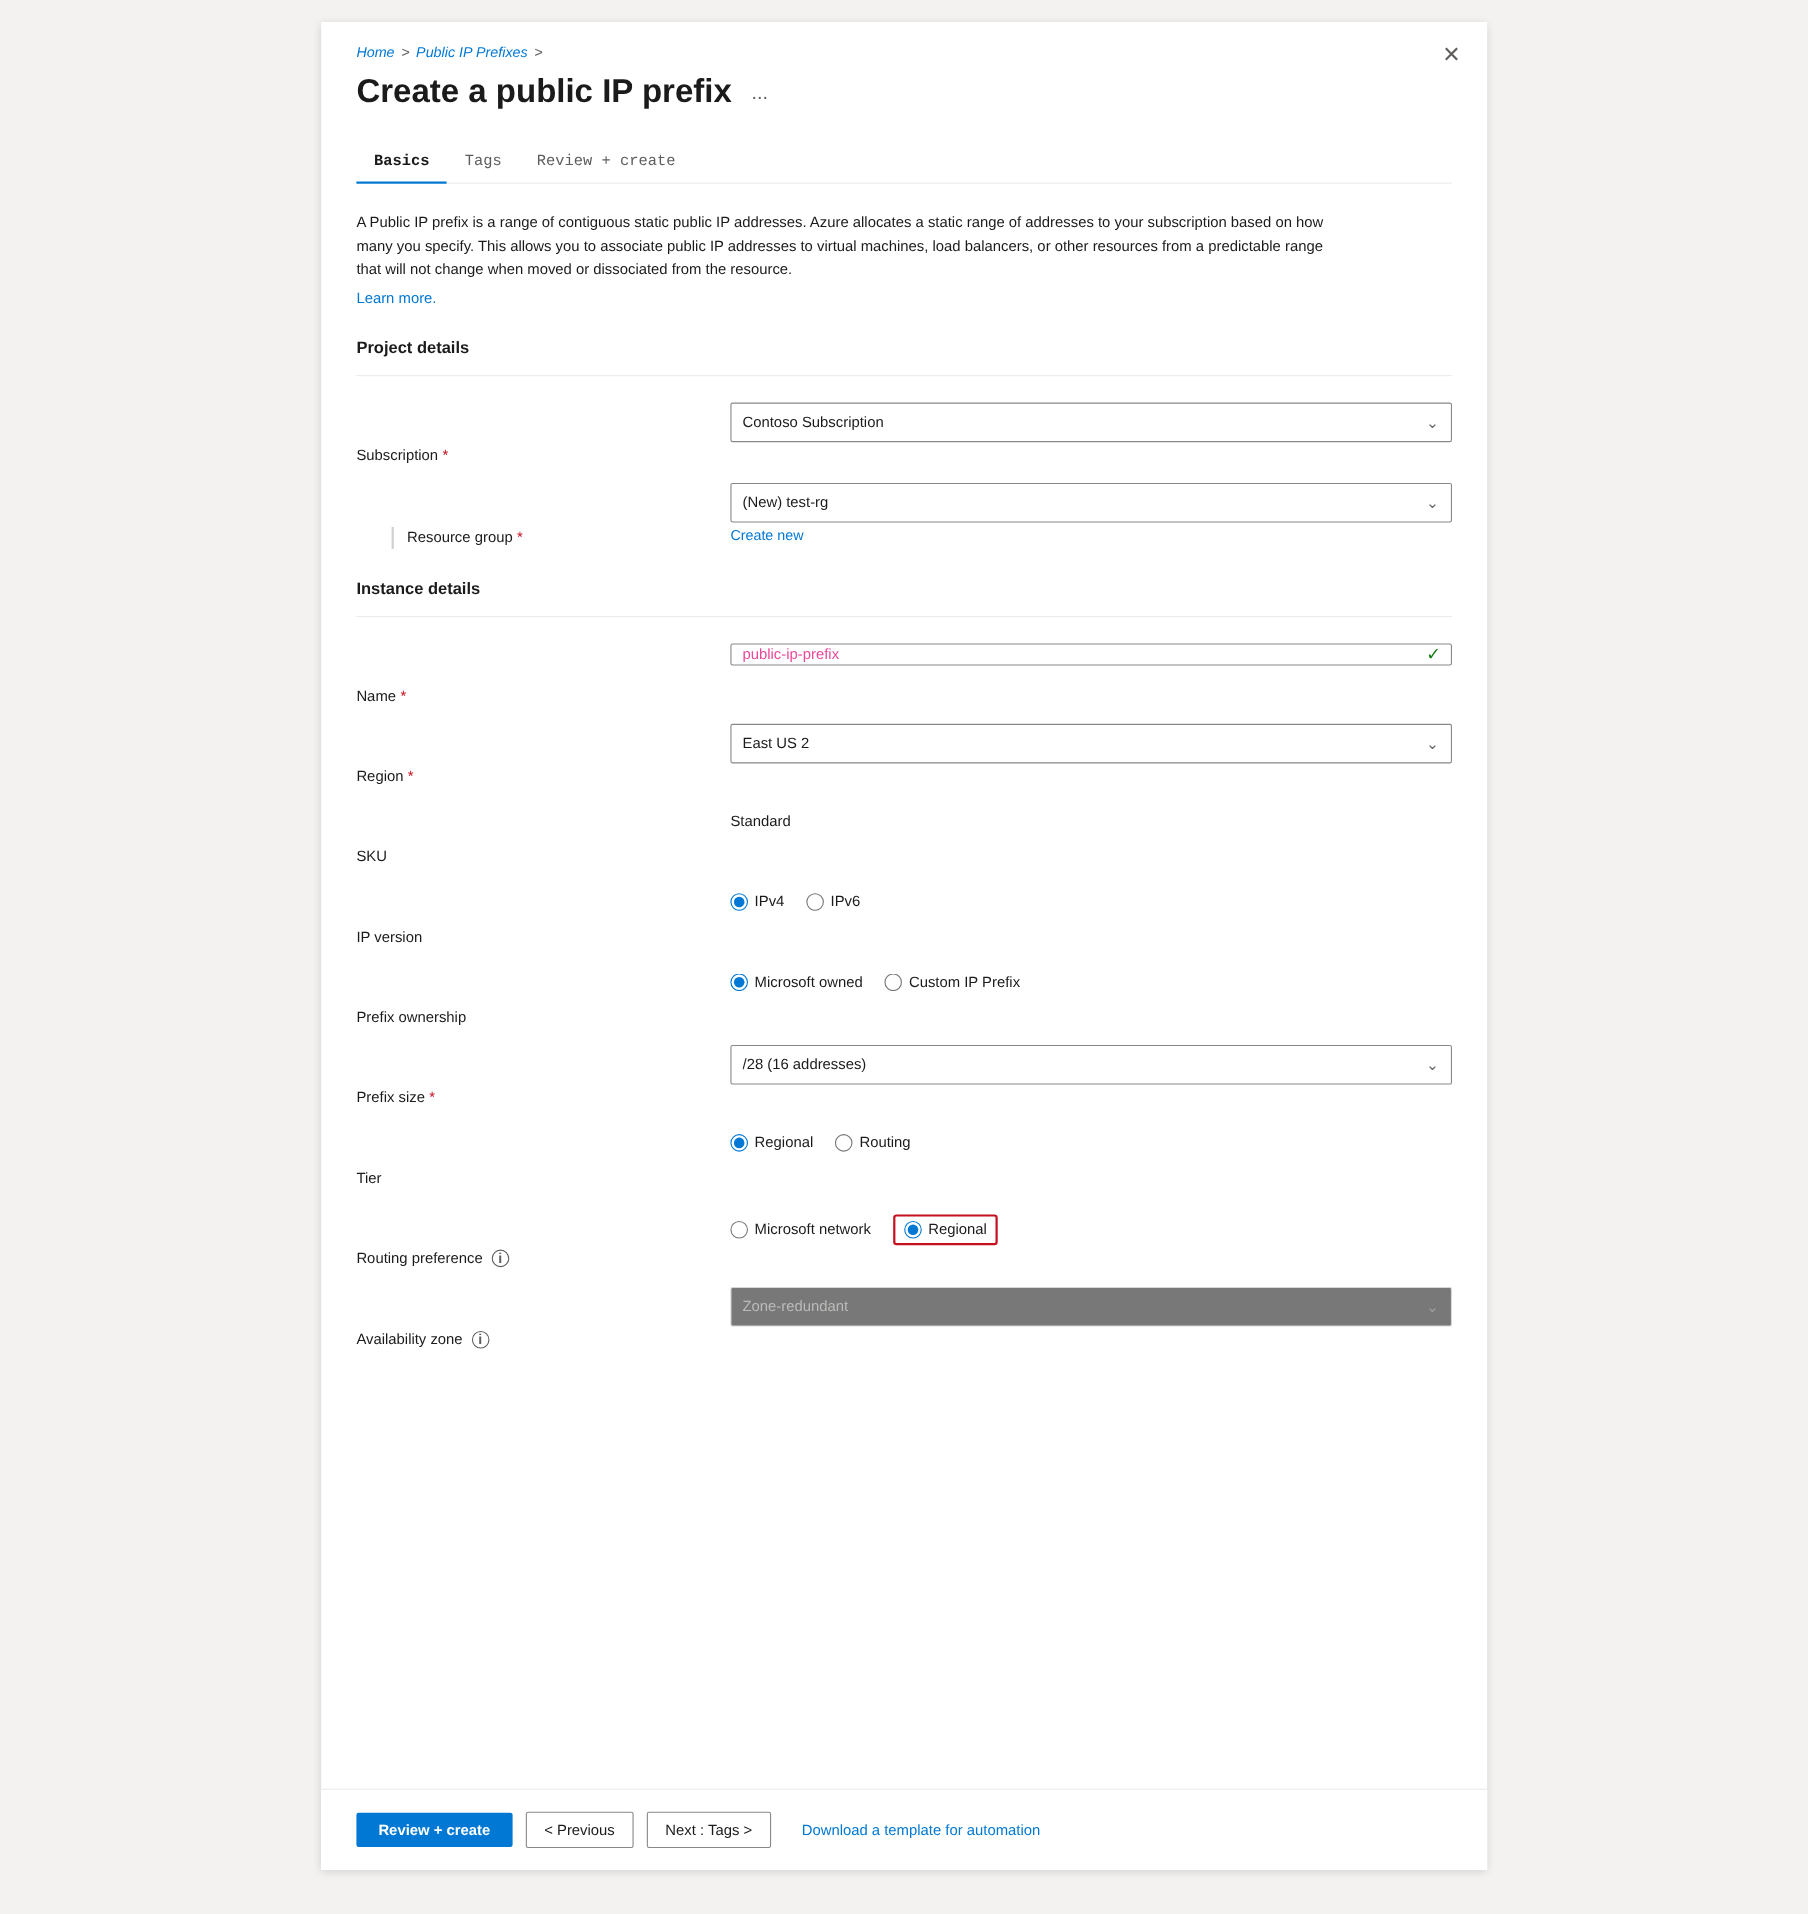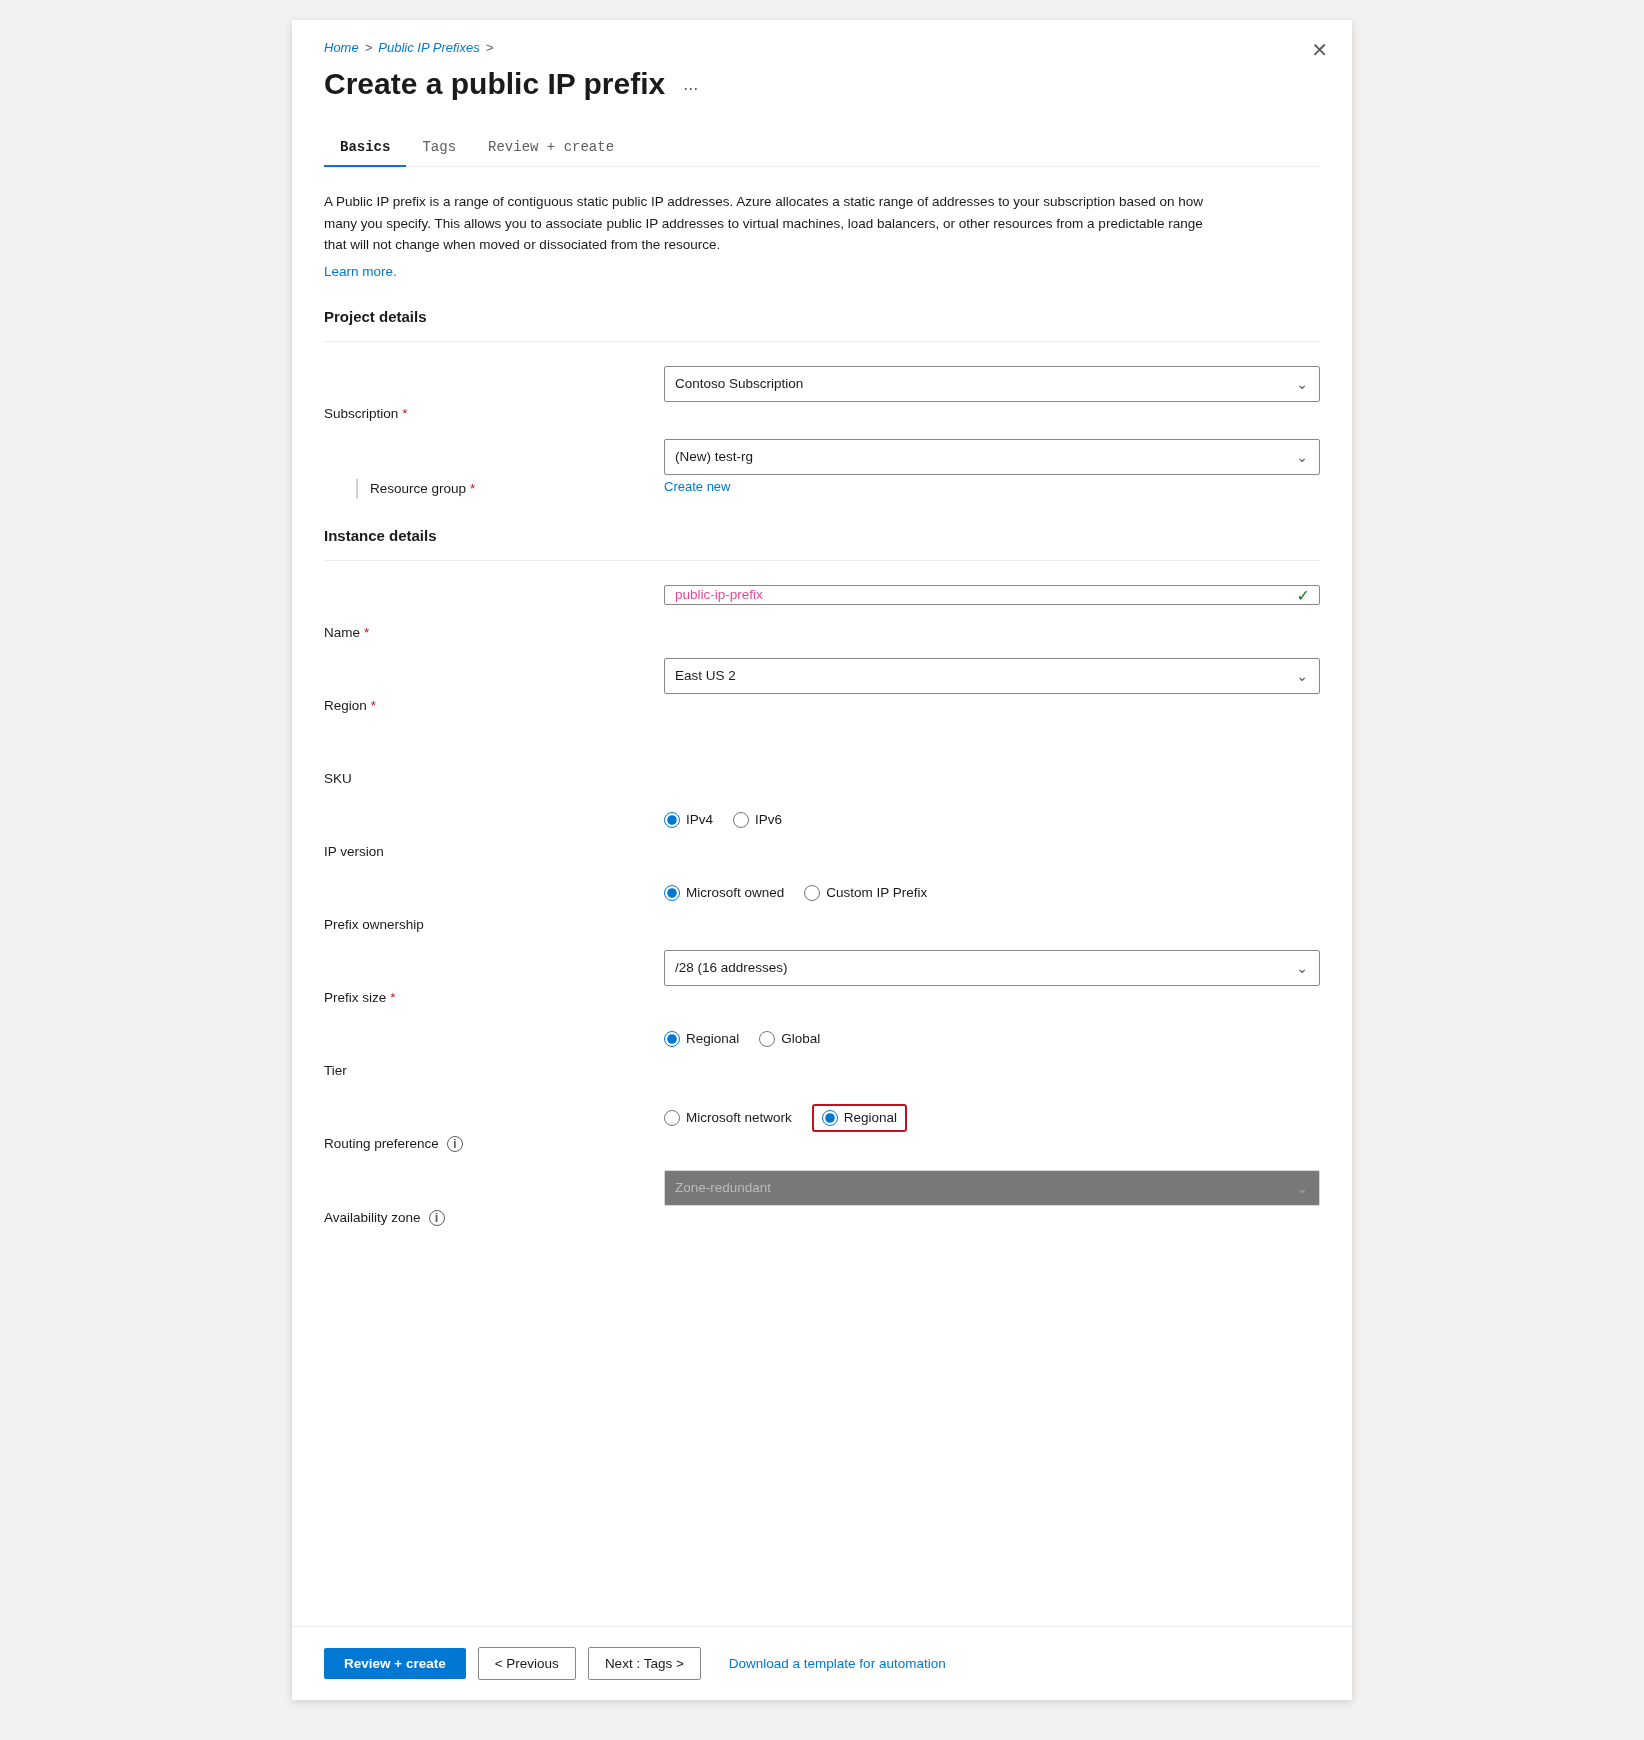--- a/index.html
+++ b/index.html
@@ -409,20 +409,23 @@
           </select>
         </div>
       </div>
     </div>
 
     
     <div class="form-row">
       <div class="form-label">
         <span>SKU</span>
       </div>
+      <div class="form-control">
+        <div class="static-value">Standard</div>
+      </div>
     </div>
 
     
     <div class="form-row">
       <div class="form-label">
         <span>IP version</span>
       </div>
       <div class="form-control">
         <div class="radio-group">
           <label class="radio-item">
@@ -477,21 +480,21 @@
         <span>Tier</span>
       </div>
       <div class="form-control">
         <div class="radio-group">
           <label class="radio-item">
             <input type="radio" class="radio-input" name="tier" checked="" style="">
             <span>Regional</span>
           </label>
           <label class="radio-item">
             <input type="radio" class="radio-input" name="tier" style="">
-            <span>Global</span>
+            <span>Routing</span>
           </label>
         </div>
       </div>
     </div>
 
     
     <div class="form-row">
       <div class="form-label">
         <span>Routing preference</span>
         <span class="info-icon">i</span>

